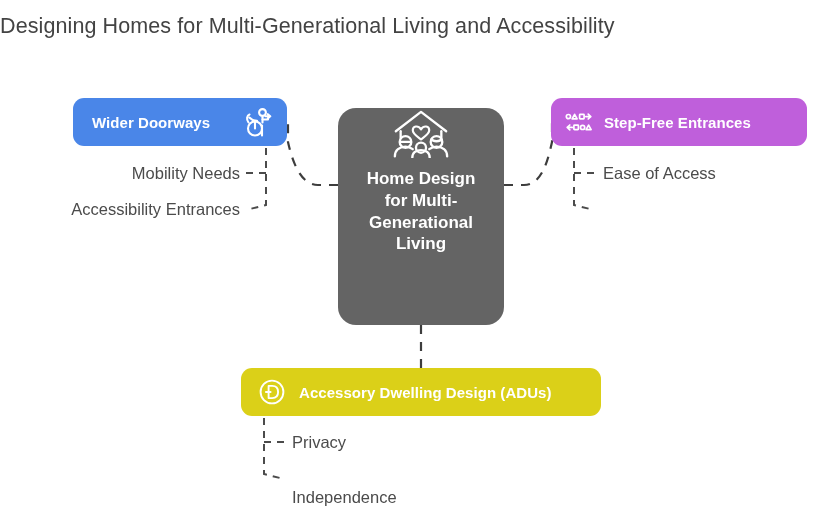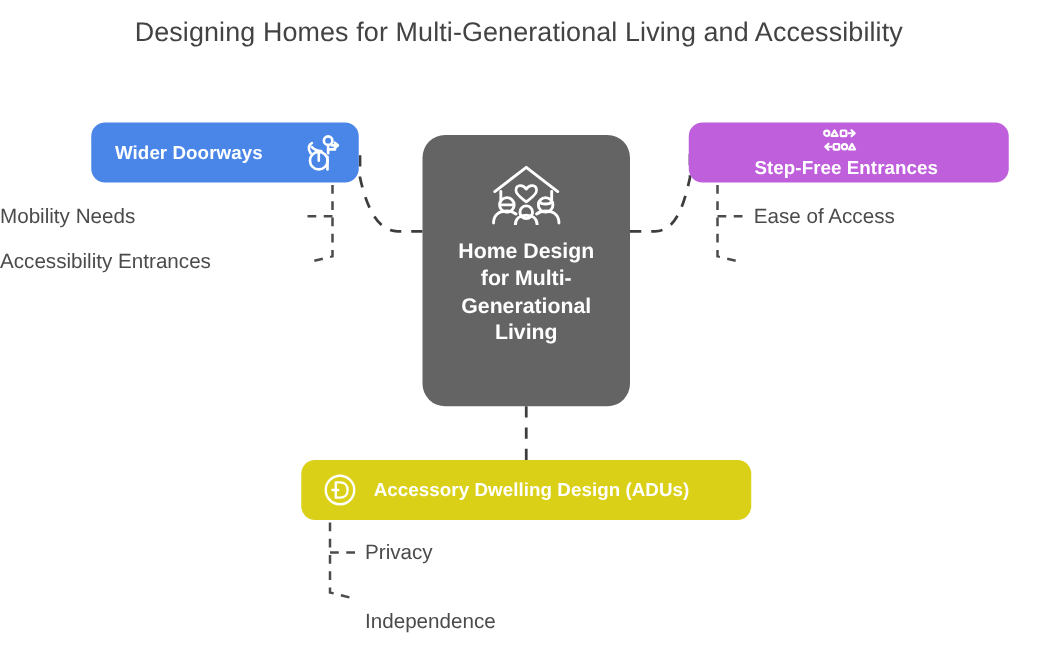--- a/index.html
+++ b/index.html
@@ -30,21 +30,21 @@
     width: 830px;
     height: 516px;
     pointer-events: none;
   }
 
   .page-title {
     position: absolute;
     left: 0;
     top: 14px;
     width: 830px;
-    text-align: center;
+    text-align: left;
     font-size: 21.5px;
     font-weight: 400;
     color: #434343;
     letter-spacing: 0.1px;
     white-space: nowrap;
   }
 
   
   .center-node {
     position: absolute;
@@ -52,21 +52,20 @@
     top: 108px;
     width: 166px;
     height: 217px;
     background: #646464;
     border-radius: 18px;
     display: flex;
     flex-direction: column;
     align-items: center;
     justify-content: flex-start;
     box-sizing: border-box;
-    padding-top: 22px;
   }
   .center-node .center-icon {
     width: 62px;
     height: 50px;
     display: block;
     margin-bottom: 10px;
   }
   .center-label {
     color: #ffffff;
     font-size: 17px;
@@ -107,42 +106,41 @@
     justify-content: space-between;
   }
   #pill-doorways .pill-icon { width: 30px; height: 30px; margin-left: 10px; }
 
   #pill-stepfree {
     left: 551px;
     top: 98px;
     width: 256px;
     background: #bf5fdb;
     padding: 0 18px 0 14px;
-    flex-direction: column;
   }
   #pill-stepfree .pill-icon { width: 28px; height: 28px; margin-right: 11px; }
 
   #pill-adus {
     left: 241px;
     top: 368px;
     width: 360px;
     background: #dbd018;
     padding: 0 20px 0 16px;
   }
   #pill-adus .pill-icon { width: 30px; height: 30px; margin-right: 12px; }
 
   
   .leaf {
     position: absolute;
     font-size: 16.5px;
     color: #4b4b4b;
     white-space: nowrap;
     font-weight: 400;
   }
-  .leaf.right-align { }
+  .leaf.right-align { text-align: right; }
 
   #leaf-mobility            { left: 0px;   top: 164px; width: 240px; }
   #leaf-standards           { left: 0px;   top: 200px; width: 240px; }
   #leaf-ease                { left: 603px; top: 164px; text-align: right; }
   #leaf-safety              { left: 603px; top: 200px; }
   #leaf-privacy             { left: 292px; top: 433px; }
   #leaf-independence        { left: 292px; top: 488px; text-align: right; }
 </style>
 </head>
 <body>

